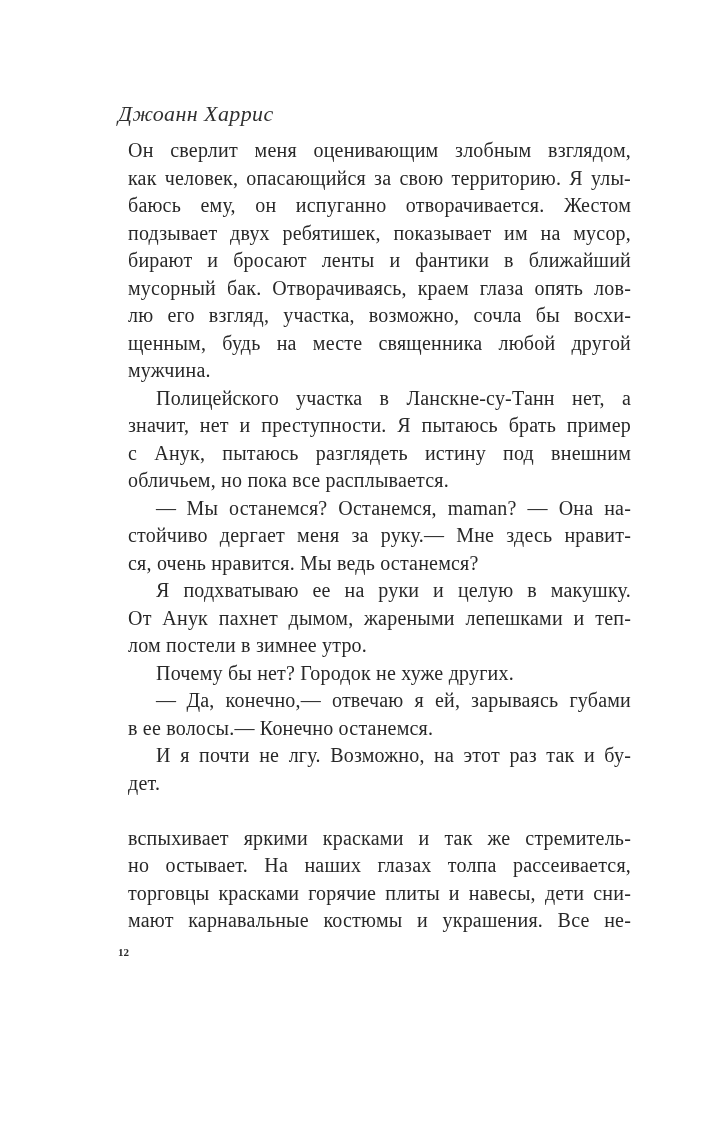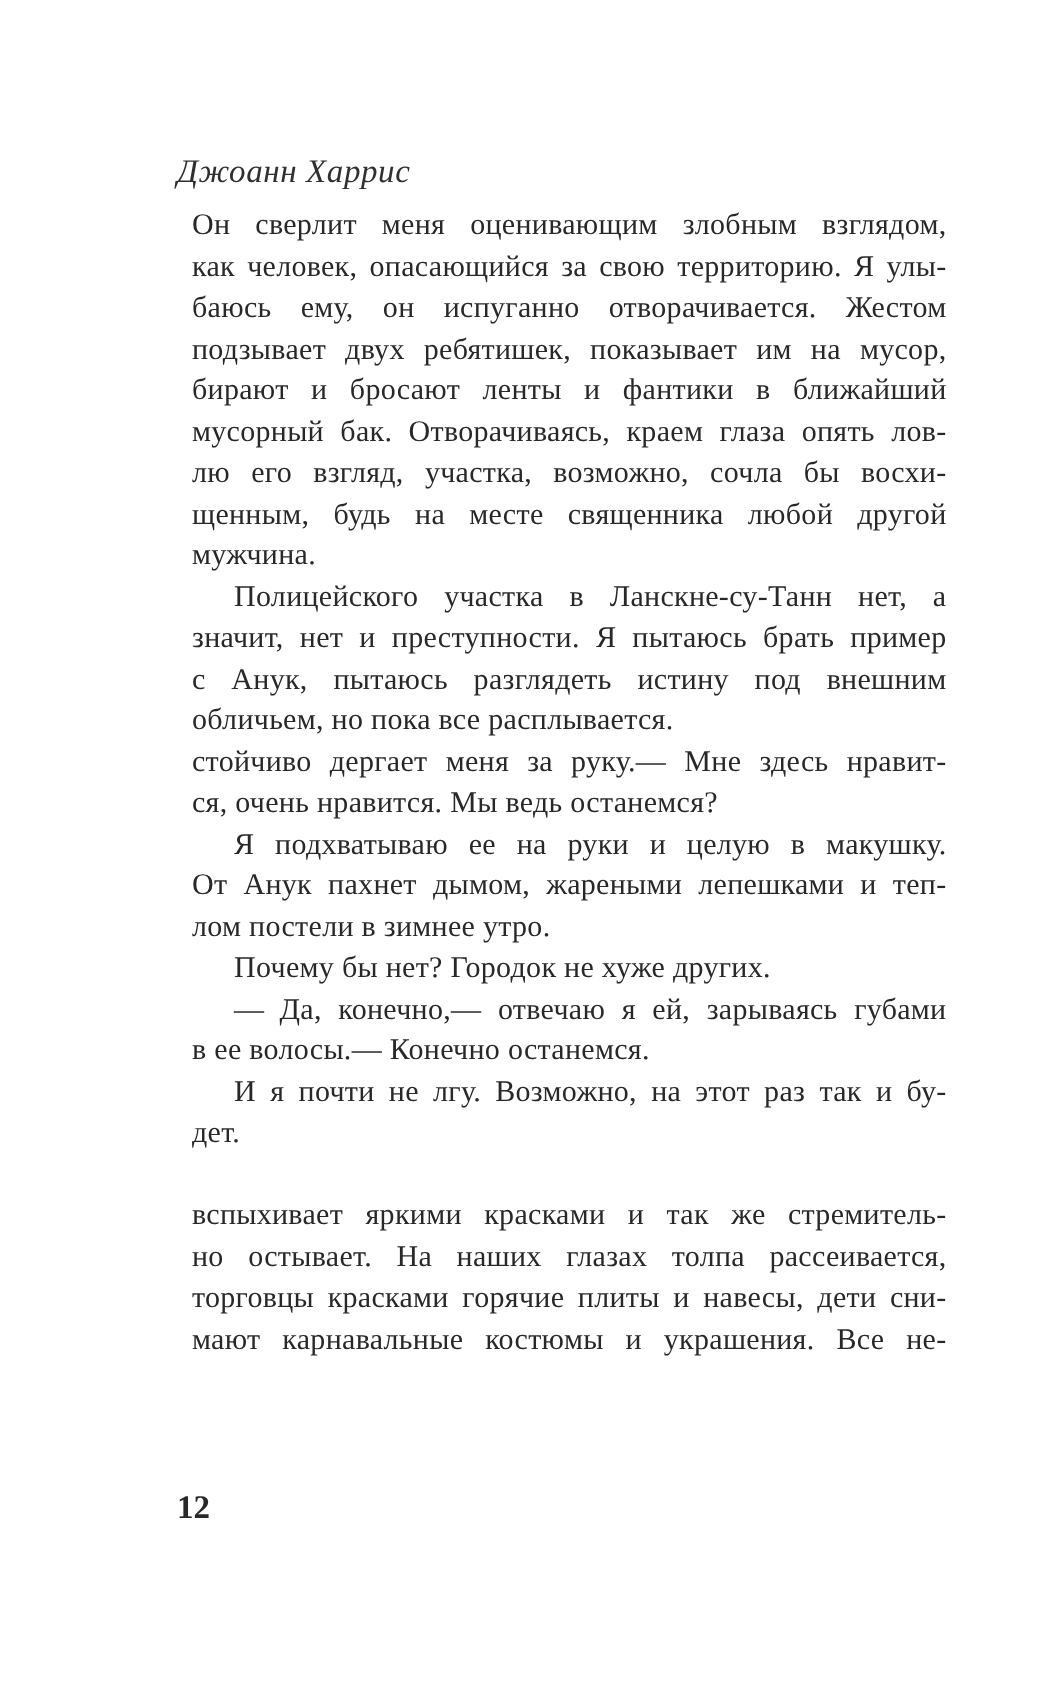--- a/index.html
+++ b/index.html
@@ -45,23 +45,23 @@
   }
   .line.indent {
     text-indent: 28px;
   }
   .spacer {
     height: 27.5px;
   }
   .page-number {
     position: absolute;
     left: 118px;
-    top: 992px;
+    top: 946px;
     font-weight: bold;
-    font-size: 22px;
+    font-size: 11px;
     color: #282828;
   }
 </style>
 </head>
 <body>
 
 <div class="page">
 
   <div class="running-header">Джоанн Харрис</div>
 
@@ -72,20 +72,21 @@
     <div class="line">подзывает двух ребятишек, показывает им на мусор,</div>
     <div class="line">бирают и бросают ленты и фантики в ближайший</div>
     <div class="line">мусорный бак. Отворачиваясь, краем глаза опять лов-</div>
     <div class="line">лю его взгляд, участка, возможно, сочла бы восхи-</div>
     <div class="line">щенным, будь на месте священника любой другой</div>
     <div class="line end">мужчина.</div>
     <div class="line indent">Полицейского участка в Ланскне-су-Танн нет, а</div>
     <div class="line">значит, нет и преступности. Я пытаюсь брать пример</div>
     <div class="line">с Анук, пытаюсь разглядеть истину под внешним</div>
     <div class="line end">обличьем, но пока все расплывается.</div>
+    <div class="line indent">— Мы останемся? Останемся, maman? — Она на-</div>
     <div class="line">стойчиво дергает меня за руку.— Мне здесь нравит-</div>
     <div class="line end">ся, очень нравится. Мы ведь останемся?</div>
     <div class="line indent">Я подхватываю ее на руки и целую в макушку.</div>
     <div class="line">От Анук пахнет дымом, жареными лепешками и теп-</div>
     <div class="line end">лом постели в зимнее утро.</div>
     <div class="line end indent">Почему бы нет? Городок не хуже других.</div>
     <div class="line indent">— Да, конечно,— отвечаю я ей, зарываясь губами</div>
     <div class="line end">в ее волосы.— Конечно останемся.</div>
     <div class="line indent">И я почти не лгу. Возможно, на этот раз так и бу-</div>
     <div class="line end">дет.</div>

